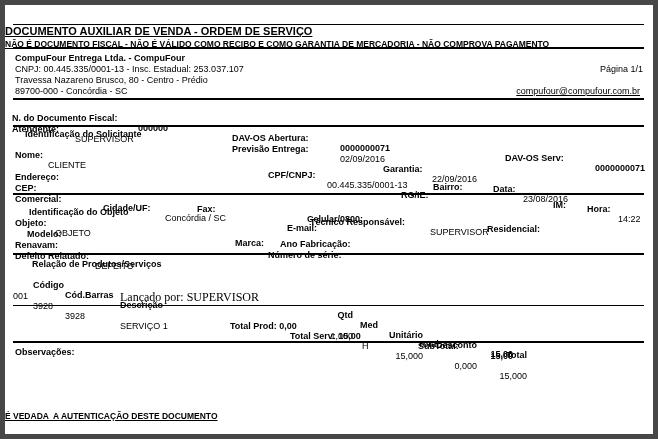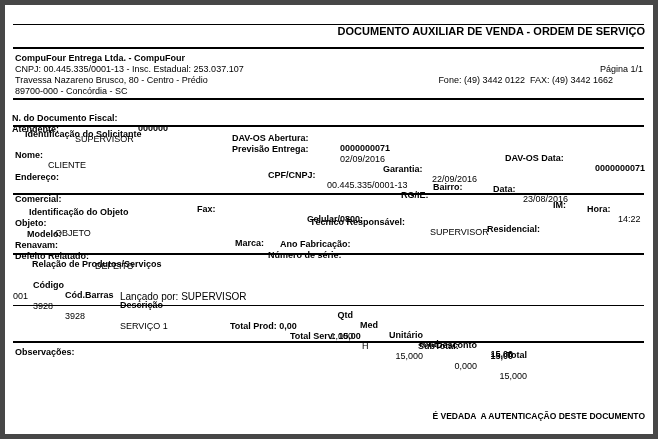--- a/index.html
+++ b/index.html
@@ -9,52 +9,53 @@
     box-sizing:border-box;
     border:5px solid #474747;
     background:#fff;
     font-family:"Liberation Sans", sans-serif;
     font-size:9px;
     color:#000;
     overflow:hidden;
   }
   .abs{position:absolute;white-space:pre;line-height:10px;}
   .b{font-weight:bold;}
-  .center{left:0;right:8px;text-align:right;white-space:pre;}
+  .center{left:0;right:0;text-align:left;white-space:pre;text-decoration:underline;}
   .title{font-size:11px;}
   .sub{font-size:8.5px;}
-  .small{font-size:10px;}
+  .small{font-size:12px;font-family:Liberation Serif, serif;}
   .line{position:absolute;left:8px;right:9px;background:#000;}
   .h1{height:1px;}
   .h2{height:2px;}
   .email{text-decoration:underline;}
 </style>
 </head>
 <body>
 
 <div class="page">
 
   <div class="line h1" style="top:19px"></div>
   <div class="abs center b title" style="top:21px">DOCUMENTO AUXILIAR DE VENDA - ORDEM DE SERVIÇO</div>
+  <div class="abs center b sub" style="top:34px">NÃO É DOCUMENTO FISCAL - NÃO É VÁLIDO COMO RECIBO E COMO GARANTIA DE MERCADORIA - NÃO COMPROVA PAGAMENTO</div>
   <div class="line h2" style="top:42px"></div>
 
   <div class="abs b" style="top:48px;left:10px">CompuFour Entrega Ltda. - CompuFour</div>
   <div class="abs" style="top:59px;left:10px">CNPJ: 00.445.335/0001-13 - Insc. Estadual: 253.037.107</div>
   <div class="abs" style="top:59px;right:10px">Página 1/1</div>
   <div class="abs" style="top:70px;left:10px">Travessa Nazareno Brusco, 80 - Centro - Prédio</div>
-  <div class="abs" style="top:70px;right:40px">Fone: (49) 3442 0122  FAX: (49) 3442 1662</div>
   <div class="abs" style="top:81px;left:10px">89700-000 - Concórdia - SC</div>
+  <div class="abs email" style="top:81px;right:13px">compufour@compufour.com.br</div>
   <div class="line h2" style="top:93px"></div>
 
   <div class="abs" style="top:98px;left:0;right:0">
     <span class="abs b" style="left:7px">N. do Documento Fiscal:</span>
     <span class="abs b" style="left:133px">000000</span>
     <span class="abs b" style="left:227px">DAV-OS Abertura:</span>
     <span class="abs b" style="left:335px">0000000071</span>
-    <span class="abs b" style="left:500px">DAV-OS Data:</span>
+    <span class="abs b" style="left:500px">DAV-OS Serv:</span>
     <span class="abs b" style="right:8px">0000000071</span>
   </div>
   <div class="abs" style="top:109px;left:0;right:0">
     <span class="abs b" style="left:7px">Atendente:</span>
     <span class="abs" style="left:70px">SUPERVISOR</span>
     <span class="abs b" style="left:227px">Previsão Entrega:</span>
     <span class="abs" style="left:335px">02/09/2016</span>
     <span class="abs b" style="left:378px">Garantia:</span>
     <span class="abs" style="left:427px">22/09/2016</span>
     <span class="abs b" style="left:488px">Data:</span>
@@ -69,20 +70,27 @@
     <span class="abs b" style="left:10px">Nome:</span>
     <span class="abs" style="left:43px">CLIENTE</span>
     <span class="abs b" style="left:263px">CPF/CNPJ:</span>
     <span class="abs" style="left:322px">00.445.335/0001-13</span>
     <span class="abs b" style="left:396px">RG/IE:</span>
     <span class="abs b" style="left:548px">IM:</span>
   </div>
   <div class="abs" style="top:157px;left:0;right:0">
     <span class="abs b" style="left:10px">Endereço:</span>
     <span class="abs b" style="left:428px">Bairro:</span>
+  </div>
+  <div class="abs" style="top:168px;left:0;right:0">
+    <span class="abs b" style="left:10px">CEP:</span>
+    <span class="abs" style="left:43px">-</span>
+    <span class="abs b" style="left:98px">Cidade/UF:</span>
+    <span class="abs" style="left:160px">Concórdia / SC</span>
+    <span class="abs b" style="left:282px">E-mail:</span>
   </div>
   <div class="abs" style="top:179px;left:0;right:0">
     <span class="abs b" style="left:10px">Comercial:</span>
     <span class="abs b" style="left:192px">Fax:</span>
     <span class="abs b" style="left:302px">Celular/0800:</span>
     <span class="abs b" style="left:482px">Residencial:</span>
   </div>
   <div class="line h2" style="top:188px"></div>
 
   <div class="abs" style="top:192px;left:0;right:0">

